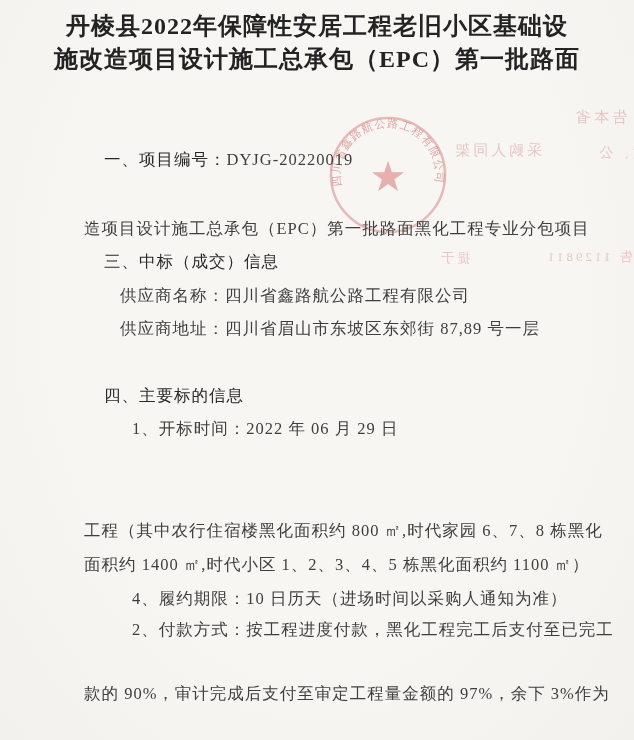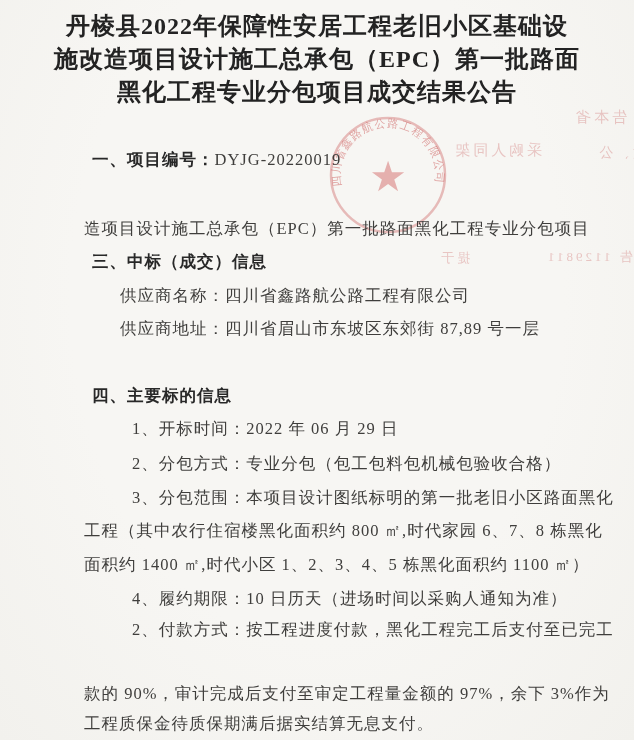--- a/index.html
+++ b/index.html
@@ -21,22 +21,23 @@
     font-family:"Liberation Serif", serif;
   }
   
   .ln{
     position:absolute;z-index:2;
     font-size:16.5px;line-height:22px;color:#3f3e3c;
     letter-spacing:1px;white-space:nowrap;
     font-family:"Liberation Serif", serif;
   }
   .ln .lbl{
-    font-weight:700;color:#282828;letter-spacing:1px;
+    font-weight:400;color:#282828;letter-spacing:1px;
     font-family:"Liberation Sans", sans-serif;
+    margin-left:12px;
   }
   .s{left:92px}
   .i1{left:120px}
   .i2{left:132px}
   .f{left:84px}
   
   .seal{
     position:absolute;left:326px;top:113px;width:124px;height:124px;
     z-index:1;opacity:.9;filter:blur(.4px);
   }
@@ -69,21 +70,20 @@
       <text font-size="11" fill="rgba(201,80,80,0.55)" letter-spacing="1.2" font-family="Liberation Serif, serif">
         <textPath href="#sealArc" startOffset="4">四川省鑫路航公路工程有限公司</textPath>
       </text>
       <text x="62" y="78" text-anchor="middle" font-size="42" fill="rgba(207,90,90,0.5)" font-family="DejaVu Sans, sans-serif">★</text>
     </svg>
   </div>
 
   <div class="title">
     <div class="tl">丹棱县2022年保障性安居工程老旧小区基础设</div>
     <div class="tl">施改造项目设计施工总承包（EPC）第一批路面</div>
-    <div class="tl">黑化工程专业分包项目成交结果公告</div>
   </div>
 
   <div class="ln s" style="top:148px">
     <span class="lbl">一、项目编号：</span><span class="txt">DYJG-20220019</span>
   </div>
   <div class="ln f" style="top:218px">
     <span class="txt">造项目设计施工总承包（EPC）第一批路面黑化工程专业分包项目</span>
   </div>
   <div class="ln i1" style="top:285px">
     <span class="txt">供应商名称：四川省鑫路航公路工程有限公司</span>
@@ -93,38 +93,29 @@
   </div>
   <div class="ln i1" style="top:318px">
     <span class="txt">供应商地址：四川省眉山市东坡区东郊街 87,89 号一层</span>
   </div>
   <div class="ln s" style="top:384px">
     <span class="lbl">四、主要标的信息</span>
   </div>
   <div class="ln i2" style="top:418px">
     <span class="txt">1、开标时间：2022 年 06 月 29 日</span>
   </div>
-  <div class="ln i2" style="top:453px">
-    <span class="txt">2、分包方式：专业分包（包工包料包机械包验收合格）</span>
-  </div>
-  <div class="ln i2" style="top:487px">
-    <span class="txt">3、分包范围：本项目设计图纸标明的第一批老旧小区路面黑化</span>
-  </div>
   <div class="ln f" style="top:520px">
     <span class="txt">工程（其中农行住宿楼黑化面积约 800 ㎡,时代家园 6、7、8 栋黑化</span>
   </div>
   <div class="ln f" style="top:554px">
     <span class="txt">面积约 1400 ㎡,时代小区 1、2、3、4、5 栋黑化面积约 1100 ㎡）</span>
   </div>
   <div class="ln i2" style="top:588px">
     <span class="txt">4、履约期限：10 日历天（进场时间以采购人通知为准）</span>
   </div>
   <div class="ln i2" style="top:619px">
     <span class="txt">2、付款方式：按工程进度付款，黑化工程完工后支付至已完工</span>
   </div>
   <div class="ln f" style="top:683px">
     <span class="txt">款的 90%，审计完成后支付至审定工程量金额的 97%，余下 3%作为</span>
   </div>
-  <div class="ln f" style="top:713px">
-    <span class="txt">工程质保金待质保期满后据实结算无息支付。</span>
-  </div>
 
 </div>
 
 </body></html>

